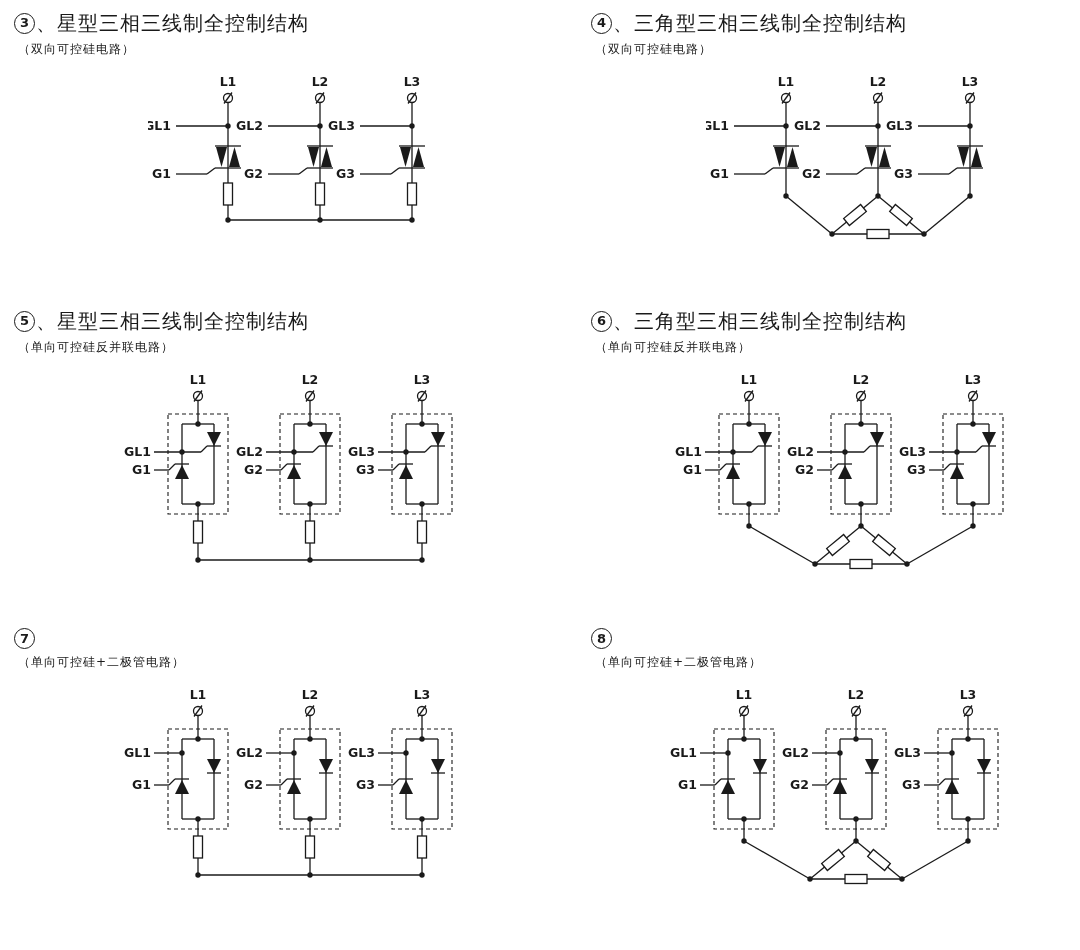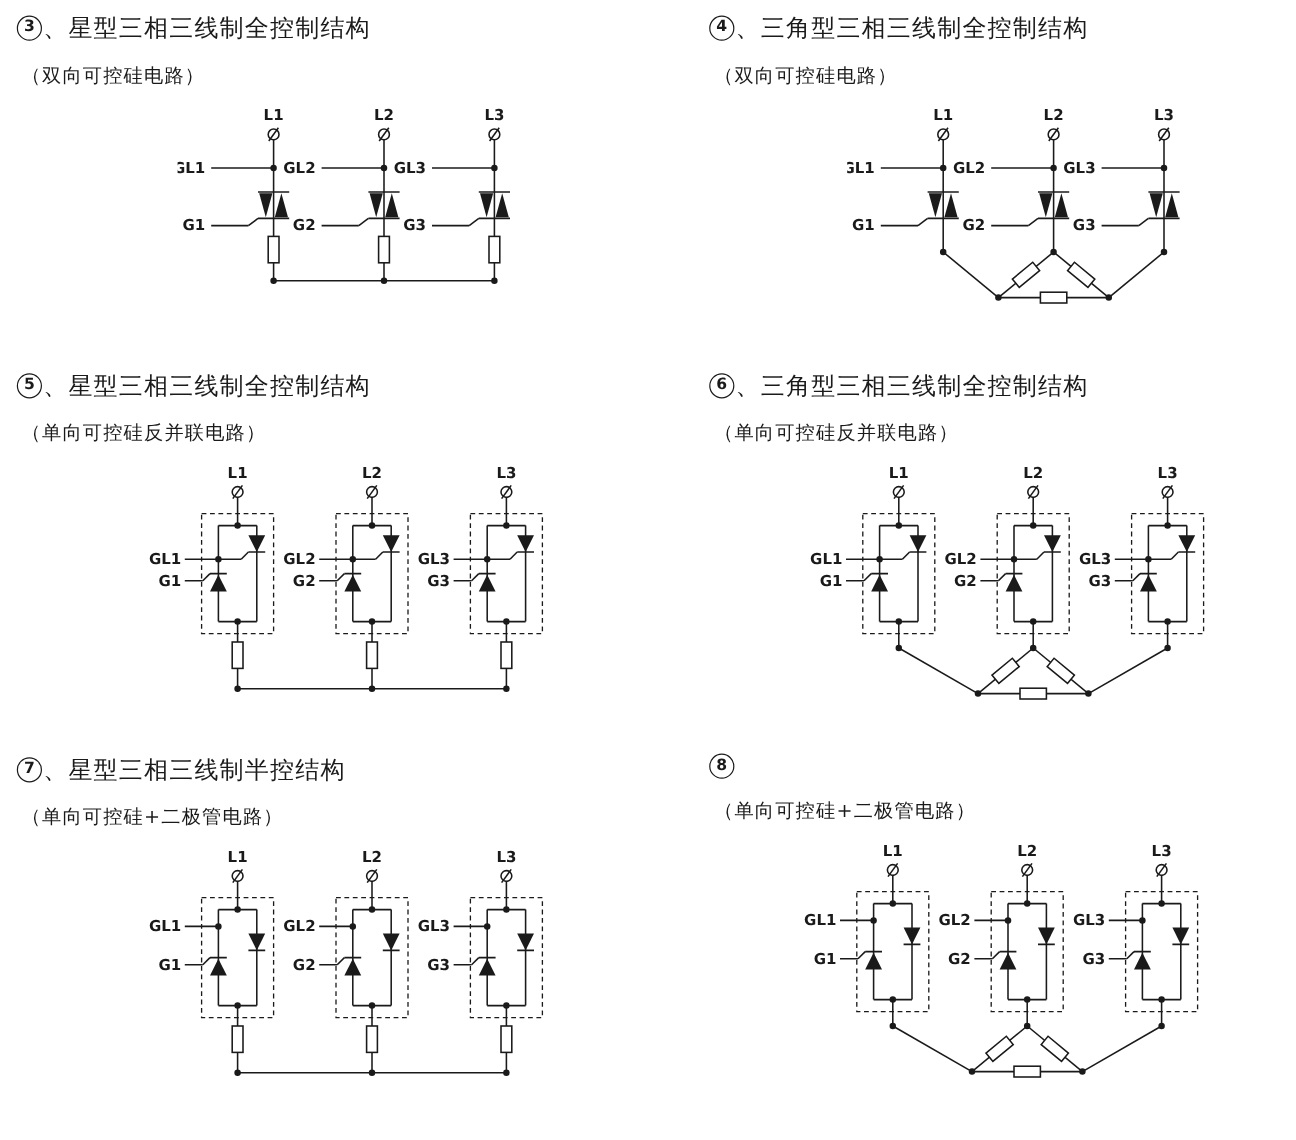--- a/index.html
+++ b/index.html
@@ -23,22 +23,22 @@
     white-space:nowrap;
   }
   .circ {
     display:inline-flex; align-items:center; justify-content:center;
     width:21px; height:21px; flex:0 0 auto;
     border:1.4px solid #1a1a1a; border-radius:50%;
     font-size:13px; font-weight:bold; letter-spacing:0;
     margin-right:1px;
   }
   .subtitle {
-    font-size:16px; letter-spacing:1px; line-height:26px;
-    margin-left:4px; margin-top:14px; white-space:nowrap;
+    font-size:12px; letter-spacing:1px; line-height:26px;
+    margin-left:4px; margin-top:0; white-space:nowrap;
   }
   svg { display:block; margin-top:8px; }
   svg text { font-family:"DejaVu Sans", sans-serif; }
   .s0 { margin-left:134px; }
   .s1 { margin-left:115px; }
   .s2 { margin-left:104px; }
   .s3 { margin-left:78px; }
   .s4 { margin-left:104px; }
   .s5 { margin-left:73px; }
 </style>
@@ -357,21 +357,20 @@
         <circle cx="192" cy="158" r="2.7" fill="#1a1a1a"></circle>
         <circle cx="304" cy="158" r="2.7" fill="#1a1a1a"></circle>
         <circle cx="146" cy="196" r="2.7" fill="#1a1a1a"></circle>
         <circle cx="238" cy="196" r="2.7" fill="#1a1a1a"></circle>
       </svg>
   </section>
 
   <section class="panel">
     <div class="title-row">
       <span class="circ">7</span>
-      <span class="title-text">、星型三相三线制半控结构</span>
     </div>
     <div class="subtitle">（单向可控硅+二极管电路）</div>
     <svg class="s4" width="348" height="200" viewBox="0 0 348 200">
         <text x="80" y="16" font-size="12.5" font-weight="bold" fill="#1a1a1a" text-anchor="middle">L1</text>
         <circle cx="80" cy="28" r="4.5" fill="none" stroke="#1a1a1a" stroke-width="1.3"></circle>
         <line x1="76" y1="33.5" x2="84" y2="22.5" stroke="#1a1a1a" stroke-width="1.3"></line>
         <line x1="80" y1="32.5" x2="80" y2="56" stroke="#1a1a1a" stroke-width="1.3"></line>
         <rect x="50" y="46" width="60" height="100" fill="none" stroke="#1a1a1a" stroke-width="1.1" stroke-dasharray="4 3"></rect>
         <circle cx="80" cy="56" r="2.7" fill="#1a1a1a"></circle>
         <line x1="64" y1="56" x2="96" y2="56" stroke="#1a1a1a" stroke-width="1.3"></line>

